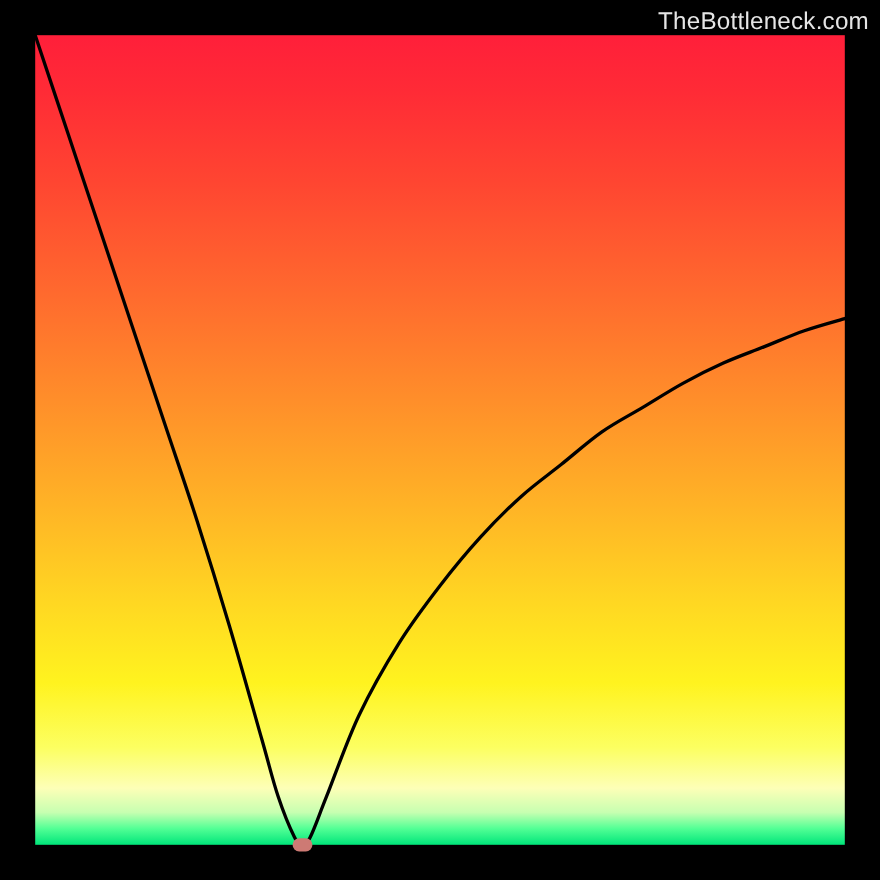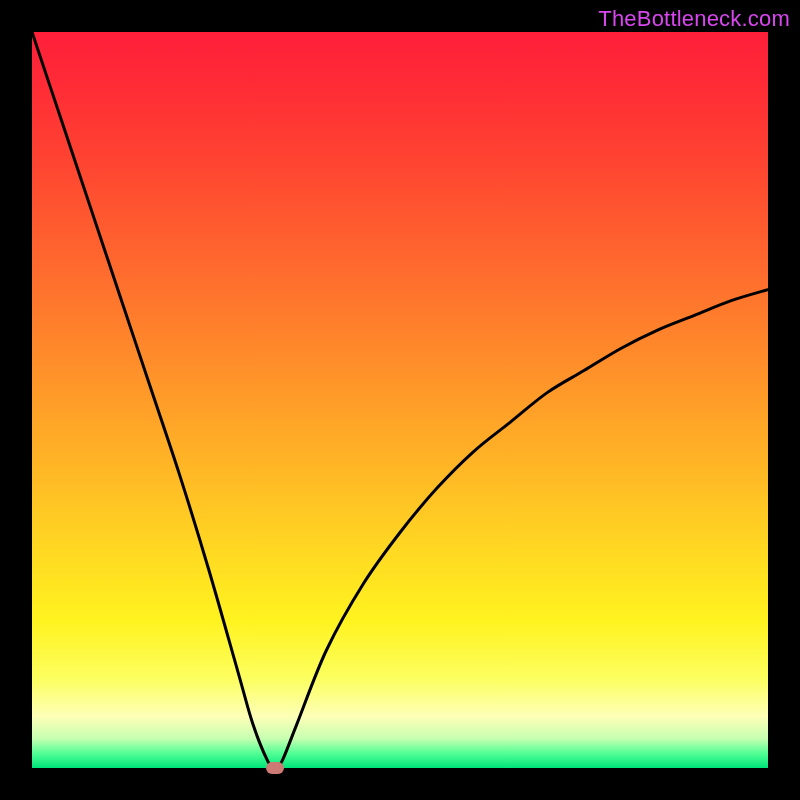--- a/index.html
+++ b/index.html
@@ -40,21 +40,21 @@
       #fdffb7 93%,
       #c7ffb1 96%,
       #52ff95 98%,
       #00e57a 100%
     );
   }
   .watermark {
     position: absolute;
     top: 6px;
     right: 10px;
-    color: #d946ef;
+    color: #e5e5e5;
     font-size: 22px;
     letter-spacing: 0.2px;
     font-weight: 400;
     user-select: none;
   }
   svg.curve {
     position: absolute;
     left: 0;
     top: 0;
     width: 736px;

